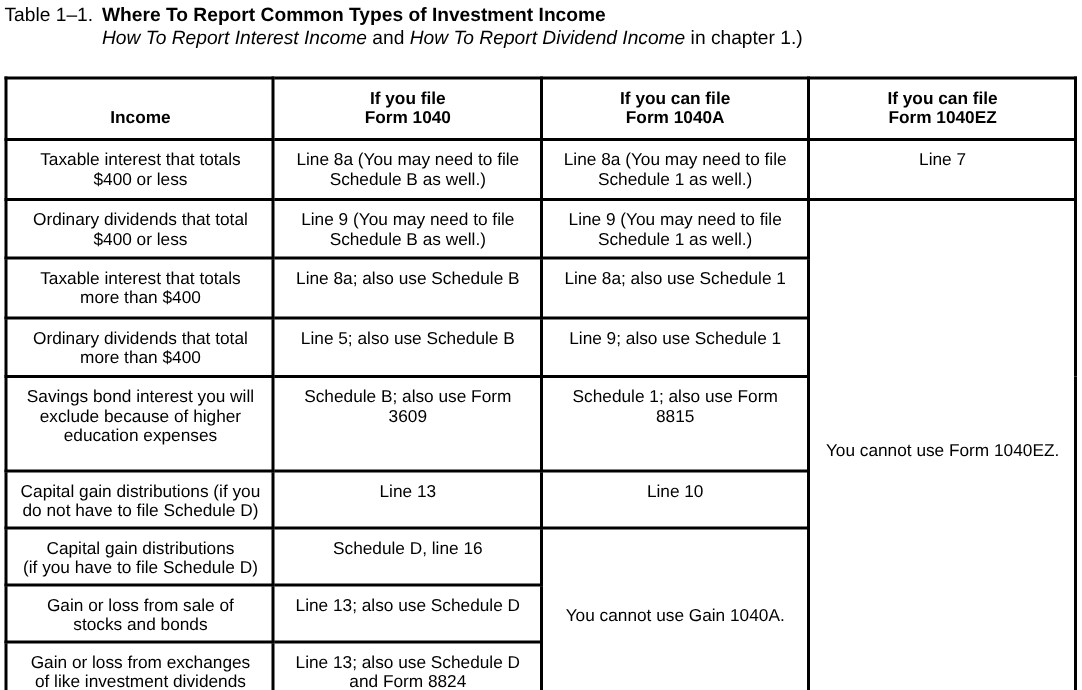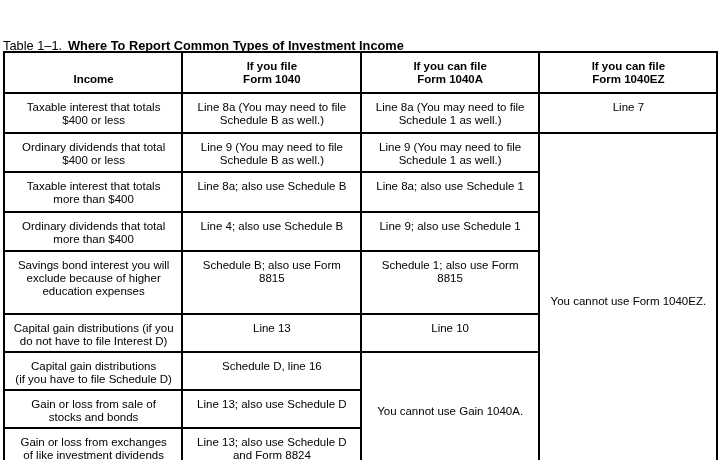--- a/index.html
+++ b/index.html
@@ -12,21 +12,21 @@
     color: #000;
     -webkit-font-smoothing: none;
   }
   .caption {
     position: absolute;
     left: 3px; top: 3px;
     width: 716px;
     font-size: 12.8px;
     line-height: 14.5px;
   }
-  .caption-line1 { white-space: nowrap; margin-top: 36px; }
+  .caption-line1 { white-space: nowrap; }
   .caption-prefix { display: inline-block; width: 65px; }
   .caption-title { font-weight: bold; }
   .caption-sub { margin-left: 65px; white-space: nowrap; }
   .ital { font-style: italic; }
 
   table.grid {
     position: absolute;
     left: 3px; top: 51px;
     width: 715px;
     border-collapse: collapse;
@@ -49,20 +49,23 @@
   }
   table.grid td { vertical-align: top; }
   table.grid td.merged { vertical-align: middle; margin-top: 34px; }
 </style>
 </head>
 <body>
 
 <div class="caption">
   <div class="caption-line1">
     <span class="caption-prefix">Table 1–1.</span><span class="caption-title">Where To Report Common Types of Investment Income</span>
+  </div>
+  <div class="caption-sub">
+    <span class="ital">How To Report Interest Income</span><span> and </span><span class="ital">How To Report Dividend Income</span><span> in chapter 1.)</span>
   </div>
 </div>
 
 <table class="grid">
   <colgroup>
       <col>
       <col>
       <col>
       <col>
     </colgroup>
@@ -98,35 +101,35 @@
     </tr>
     <tr style="height:40px">
       <td>Taxable interest that totals
 more than $400</td>
       <td>Line 8a; also use Schedule B</td>
       <td>Line 8a; also use Schedule 1</td>
     </tr>
     <tr style="height:39px">
       <td>Ordinary dividends that total
 more than $400</td>
-      <td>Line 4; also use Schedule B</td>
+      <td>Line 5; also use Schedule B</td>
       <td>Line 9; also use Schedule 1</td>
     </tr>
     <tr style="height:63px">
       <td>Savings bond interest you will
 exclude because of higher
 education expenses</td>
       <td>Schedule B; also use Form
-8815</td>
+3609</td>
       <td>Schedule 1; also use Form
 8815</td>
     </tr>
     <tr style="height:37px">
       <td>Capital gain distributions (if you
-do not have to file Interest D)</td>
+do not have to file Schedule D)</td>
       <td>Line 13</td>
       <td>Line 10</td>
     </tr>
     <tr style="height:38px">
       <td>Capital gain distributions
 (if you have to file Schedule D)</td>
       <td>Schedule D, line 16</td>
       <td class="merged" rowspan="3">You cannot use Gain 1040A.</td>
     </tr>
     <tr style="height:37px">

